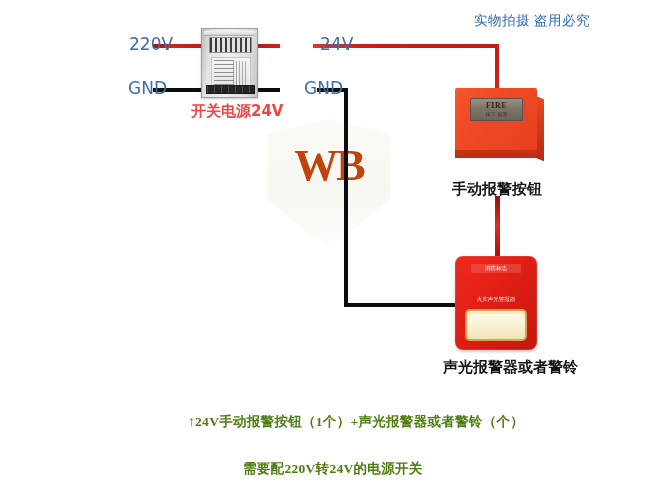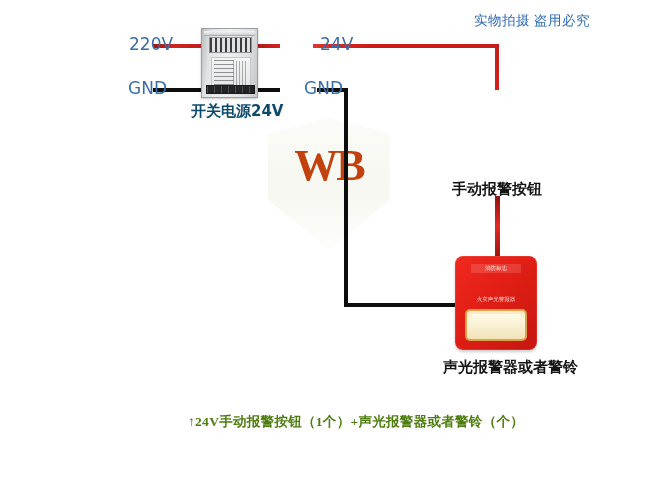--- a/index.html
+++ b/index.html
@@ -115,21 +115,21 @@
     font-family: "DejaVu Sans", sans-serif;
     margin-left: 23px;
   }
   .lbl-220 { left: 106px; top: 34px; }
   .lbl-gnd-l { left: 105px; top: 78px; }
   .lbl-24 { left: 297px; top: 34px; }
   .lbl-gnd-r { left: 281px; top: 78px; }
 
   .lbl-psu {
     left: 191px; top: 102px;
-    color: #0c4a6e;
+    color: #ef4444;
     font-size: 15px;
     font-weight: bold;
     font-family: "DejaVu Sans", sans-serif;
   }
   .lbl-black-dev {
     color: #141414;
     font-size: 15px;
     font-weight: bold;
     font-family: "DejaVu Sans", sans-serif;
   }
@@ -347,26 +347,37 @@
     <div class="psu-top-rail"></div>
     <div class="psu-vents"></div>
     <div class="psu-label">
       <div class="psu-label-lines"></div>
       <div class="psu-label-grid"></div>
     </div>
     <div class="psu-terminals"></div>
   </div>
   <div class="lbl lbl-psu">开关电源24V</div>
 
+  <div class="callpoint">
+    <div class="cp-right"></div>
+    <div class="cp-side"></div>
+    <div class="cp-top">
+      <div class="cp-window">
+        <div class="cp-window-text">FIRE</div>
+        <div class="cp-window-sub">按下    报警</div>
+      </div>
+    </div>
+  </div>
   <div class="lbl lbl-black-dev lbl-btn">手动报警按钮</div>
 
   <div class="sounder">
     <div class="snd-topbar">消防标志</div>
     <div class="snd-midtext">火灾声光警报器</div>
     <div class="snd-lens">
       <div class="snd-lens-inner"></div>
     </div>
   </div>
   <div class="lbl lbl-black-dev lbl-sounder">声光报警器或者警铃</div>
 
   <div class="lbl lbl-footer foot1">↑24V手动报警按钮（1个）+声光报警器或者警铃（个）</div>
+  <div class="lbl lbl-footer foot2">需要配220V转24V的电源开关</div>
 
 </div>
 
 </body></html>

